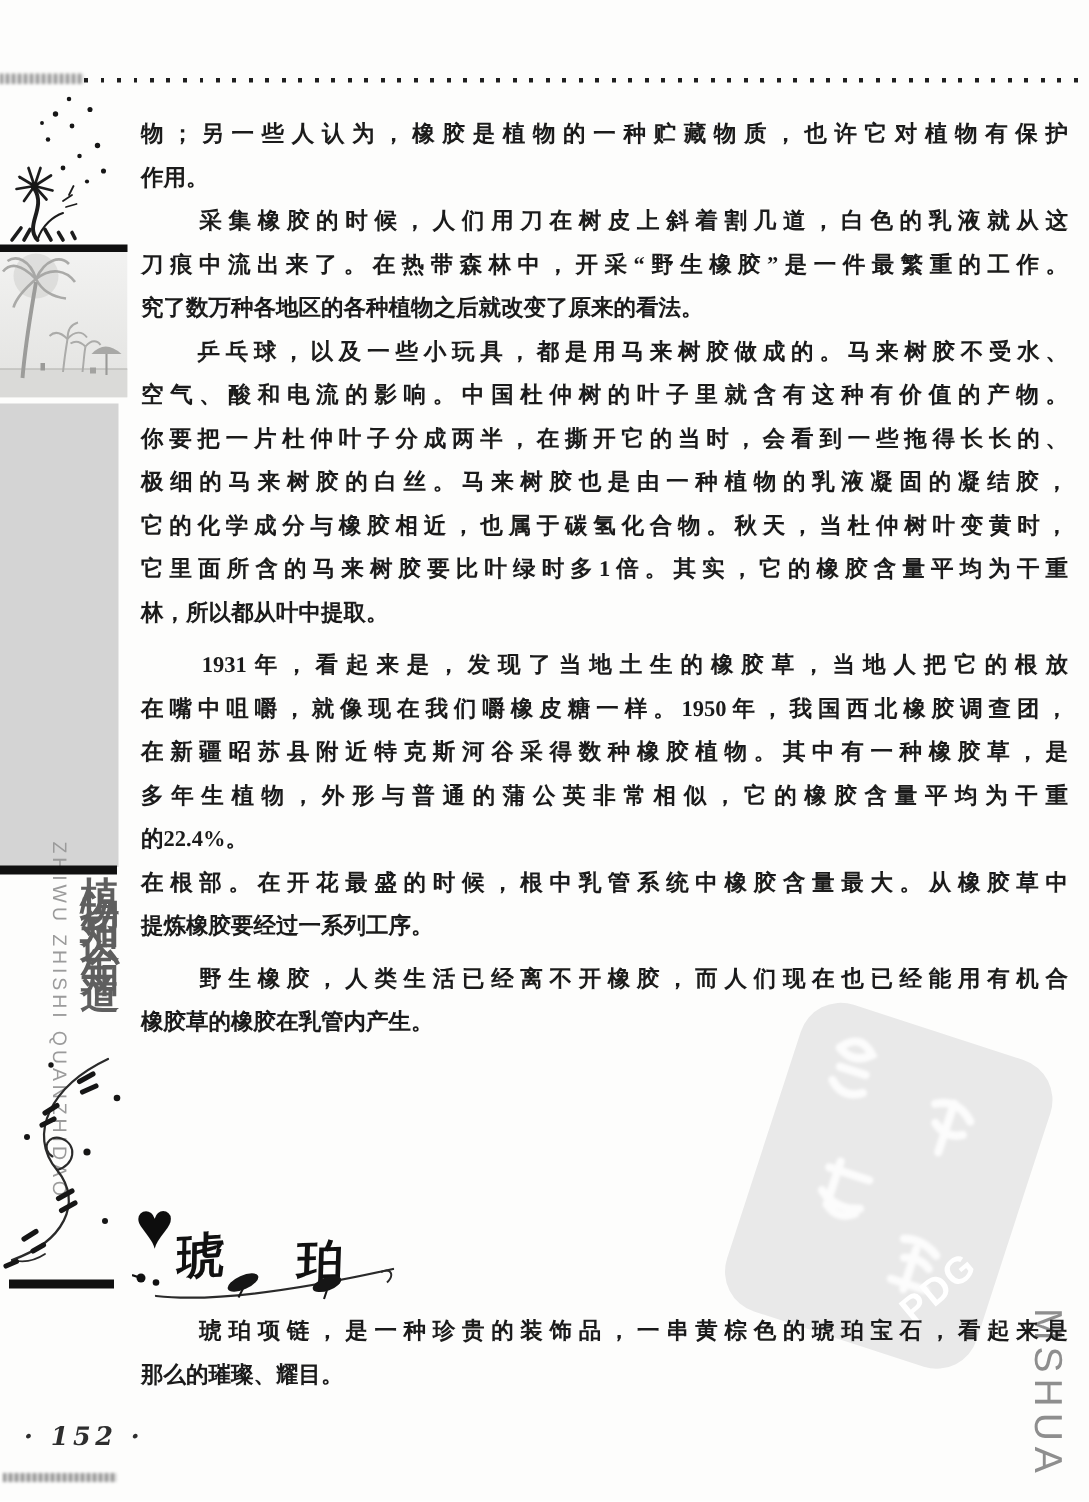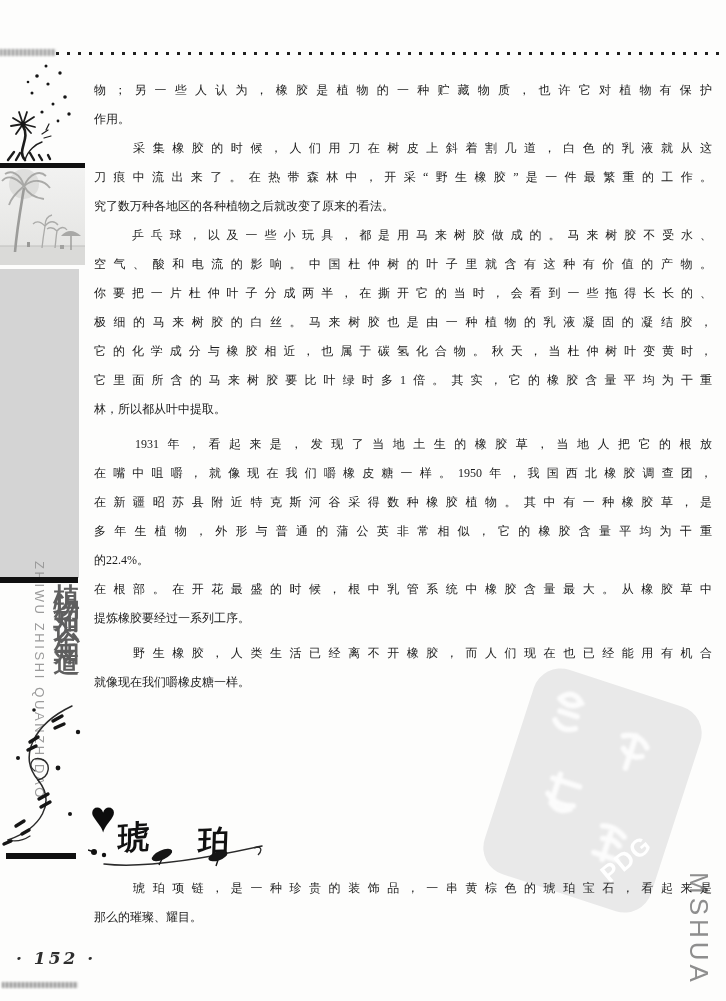--- a/index.html
+++ b/index.html
@@ -43,21 +43,21 @@
   .pdg{position:absolute;left:112px;top:148px;transform:rotate(-58deg);color:#fff;
     font-family:"Liberation Sans",sans-serif;font-size:25px;font-weight:700;letter-spacing:1px;}
   .mshua{position:absolute;left:714px;top:872px;transform:rotate(90deg);transform-origin:0 0;
     font-family:"Liberation Sans",sans-serif;font-size:26px;letter-spacing:4px;
     color:var(--mshua-gray,#8e8e8e);font-weight:500;z-index:1;white-space:nowrap;}
 
   
   .text-block{position:absolute;left:94px;width:618px;z-index:2;color:var(--ink,#1b1b1b);}
   #body-text{top:76px;}
   #amber-text{top:874px;}
-  .line{height:29px;line-height:29px;font-size:12px;font-weight:400;white-space:nowrap;}
+  .line{height:29px;line-height:29px;font-size:15px;font-weight:700;white-space:nowrap;}
   .line.j{white-space:normal;text-align:justify;text-align-last:justify;}
   .line.p{margin-top:6px;}
 
   
   .heart{position:absolute;left:90px;top:796px;font-size:44px;line-height:1;color:#0d0d0d;z-index:2;}
   .heart-dots{position:absolute;left:88px;top:846px;width:26px;height:14px;z-index:2;}
   .hchar{position:absolute;font-size:32px;font-weight:700;color:#111;z-index:2;
     transform:rotate(-4deg) skewX(-5deg);}
   .hchar.c1{left:118px;top:816px;}
   .hchar.c2{left:198px;top:821px;font-size:31px;transform:rotate(-2deg) skewX(-4deg);}
@@ -232,21 +232,21 @@
       <div class="line j">它里面所含的马来树胶要比叶绿时多1倍。其实，它的橡胶含量平均为干重</div>
       <div class="line">林，所以都从叶中提取。</div>
       <div class="line j p">　　1931年，看起来是，发现了当地土生的橡胶草，当地人把它的根放</div>
       <div class="line j">在嘴中咀嚼，就像现在我们嚼橡皮糖一样。1950年，我国西北橡胶调查团，</div>
       <div class="line j">在新疆昭苏县附近特克斯河谷采得数种橡胶植物。其中有一种橡胶草，是</div>
       <div class="line j">多年生植物，外形与普通的蒲公英非常相似，它的橡胶含量平均为干重</div>
       <div class="line">的22.4%。</div>
       <div class="line j">在根部。在开花最盛的时候，根中乳管系统中橡胶含量最大。从橡胶草中</div>
       <div class="line">提炼橡胶要经过一系列工序。</div>
       <div class="line j p">　　野生橡胶，人类生活已经离不开橡胶，而人们现在也已经能用有机合</div>
-      <div class="line">就像现在我们嚼橡皮糖一样。</div>
+      <div class="line">橡胶草的橡胶在乳管内产生。</div>
     </div>
 
   <span class="heart">♥</span>
   <svg class="heart-dots" viewBox="0 0 26 14">
     <circle cx="6" cy="6" r="3" fill="#111"></circle>
       <circle cx="16" cy="9" r="2.2" fill="#111"></circle>
     <path d="M0 4 l6 2" stroke="#111" stroke-width="1.5"></path>
   </svg>
   <span class="hchar c1">琥</span>
   <span class="hchar c2">珀</span>

